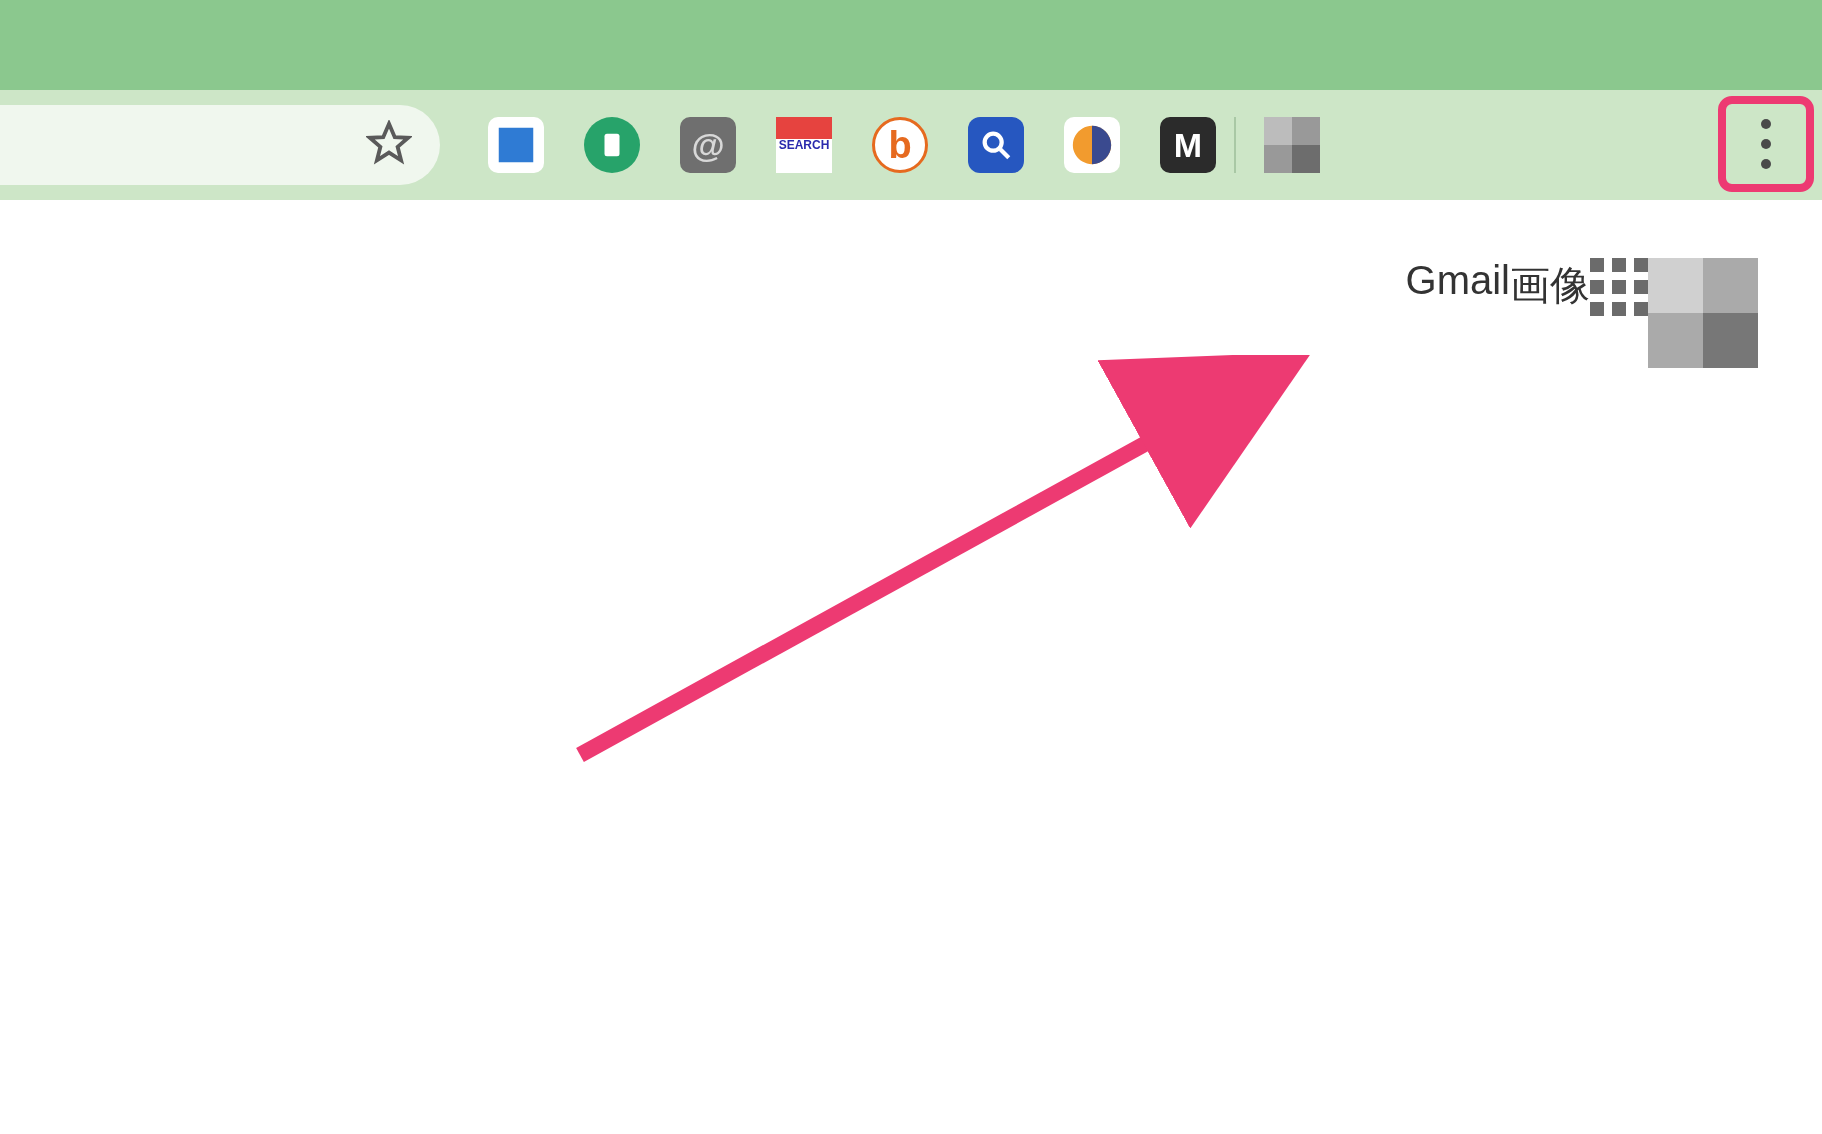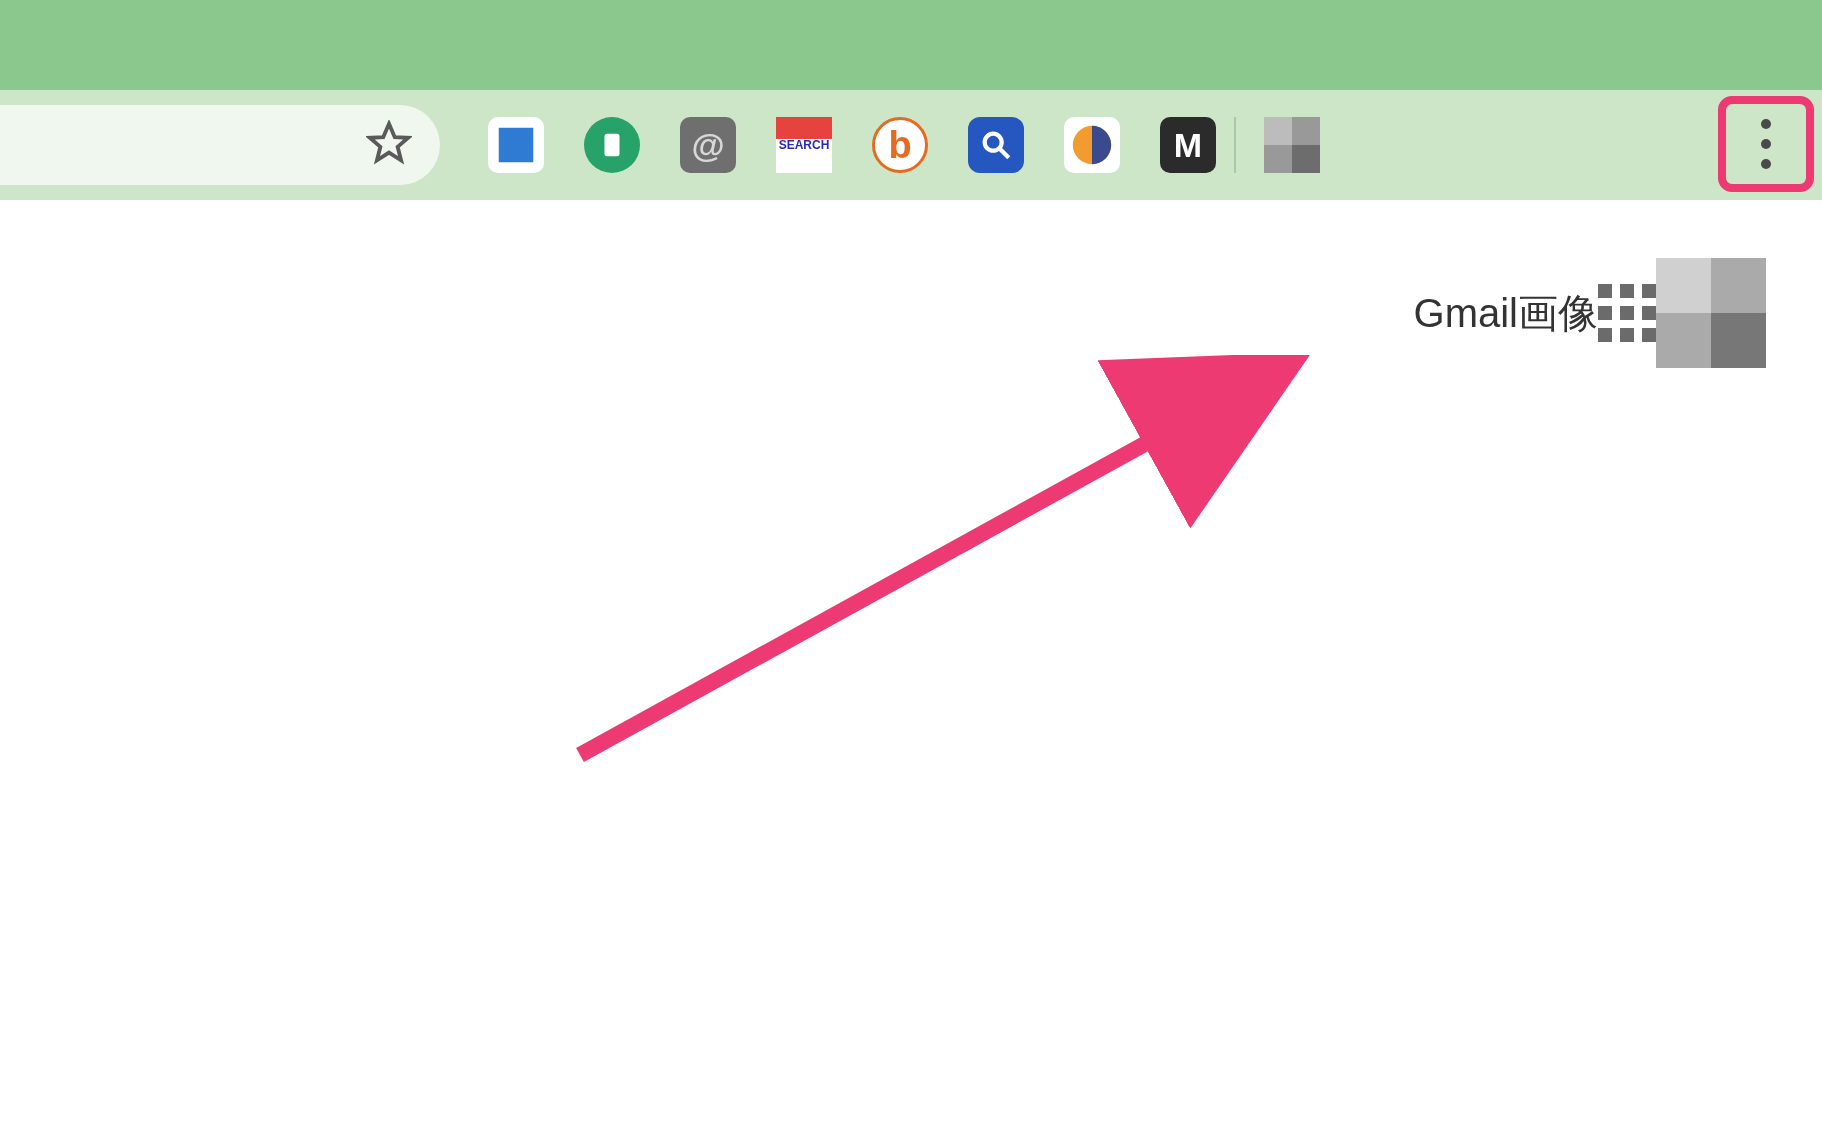--- a/index.html
+++ b/index.html
@@ -94,23 +94,22 @@
   .page-area {
     position: relative;
     width: 100%;
     height: calc(100% - 200px);
     background: #fff;
   }
 
   .g-nav {
     position: absolute;
     top: 58px;
-    right: 56px;
-    display: flex;
-    align-items: center;
+    right: 64px;
+    display: flex;
   }
   .g-link {
     font-size: 40px;
     color: #333;
   }
   .apps-grid {
     display: grid;
     grid-template-columns: repeat(3, 14px);
     grid-template-rows: repeat(3, 14px);
     gap: 8px;

